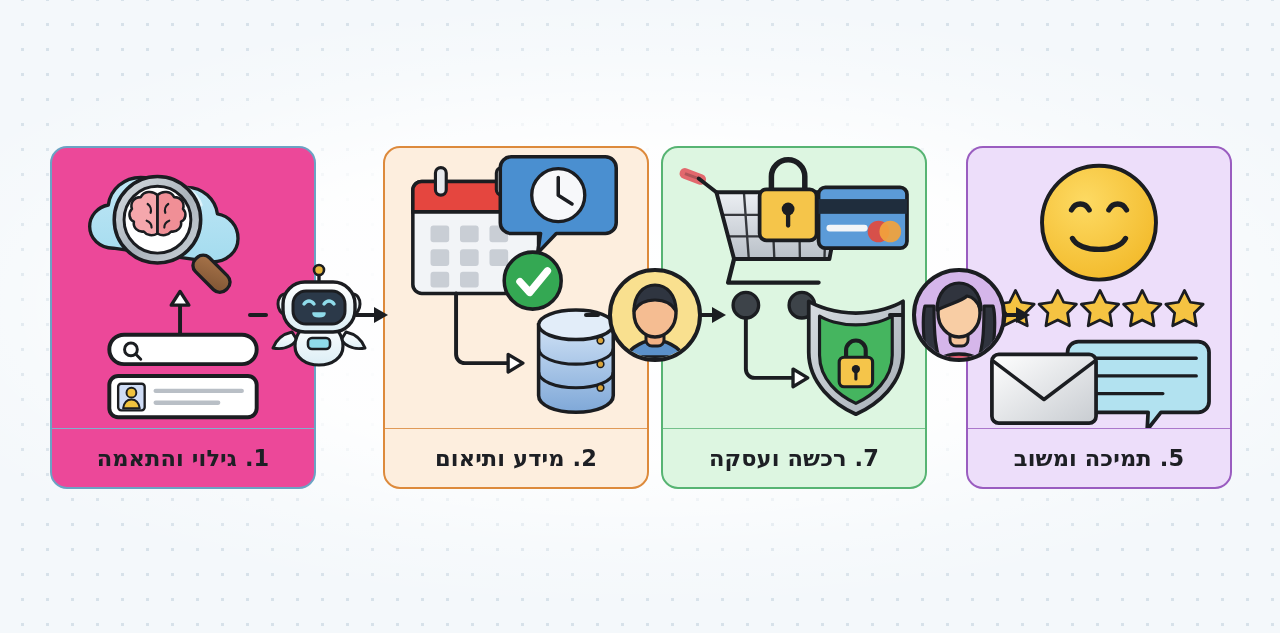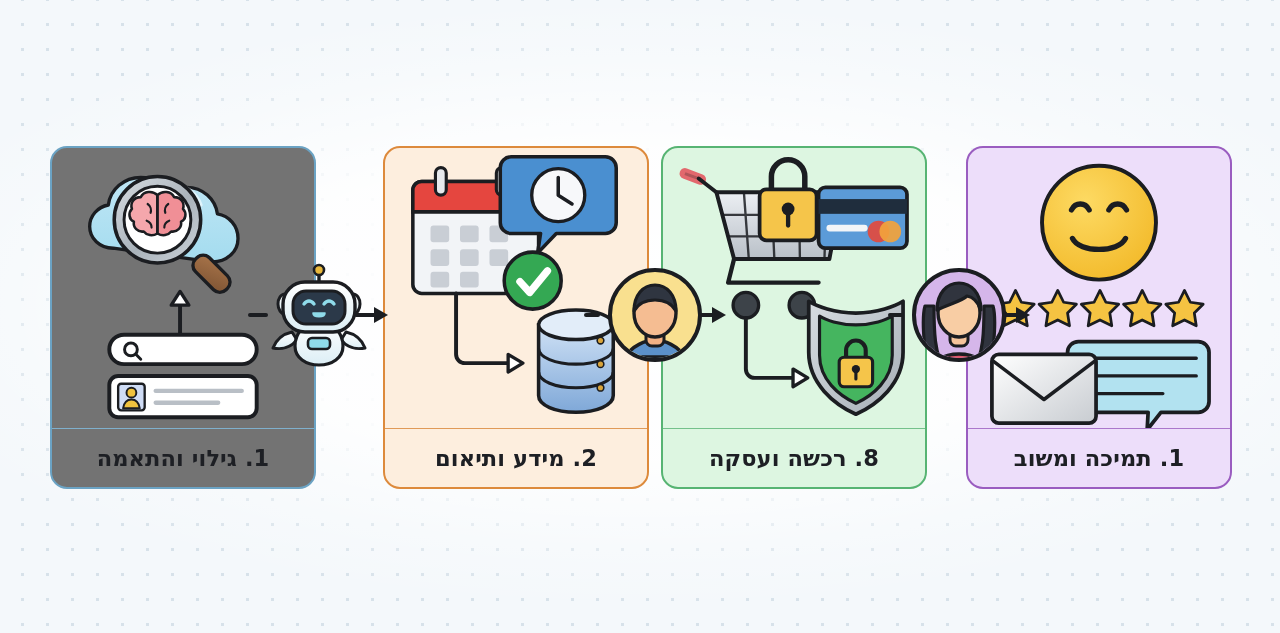--- a/index.html
+++ b/index.html
@@ -69,21 +69,21 @@
     align-items: center;
     justify-content: center;
     font-size: 22.5px;
     font-weight: 700;
     color: #1d1f24;
     letter-spacing: 0.1px;
     white-space: nowrap;
     direction: rtl;
   }
 
-  #card-1 { left: 50px;  background-color: #737373; border-color: #6ba3c4; }
+  #card-1 { left: 50px;  background-color: #ec4899; border-color: #6ba3c4; }
   #card-1 .card-divider { border-top-color: #7fb0cd; }
   #card-2 { left: 355px; background-color: #fdeede; border-color: #dd8a3c; margin-left: 28px; }
   #card-2 .card-divider { border-top-color: #e09a58; }
   #card-3 { left: 661px; background-color: #ddf6e1; border-color: #57b473; }
   #card-3 .card-divider { border-top-color: #74c18b; }
   #card-4 { left: 966px; background-color: #eddefa; border-color: #9a5dc0; }
   #card-4 .card-divider { border-top-color: #ab77cb; }
 
   
   .art-svg {
@@ -287,21 +287,21 @@
           <path d="M196 168c22 0 40-7 48-12v52c0 32-26 53-48 63-22-10-48-31-48-63v-52c8 5 26 12 48 12z" fill="url(#shieldOuter)" stroke="#1b1d21" stroke-width="3.8" stroke-linejoin="round"></path>
           <path d="M196 180c17 0 31-5 37-9v40c0 25-20 41-37 49-17-8-37-24-37-49v-40c6 4 20 9 37 9z" fill="#45b55f" stroke="#1b1d21" stroke-width="3.2" stroke-linejoin="round"></path>
           <path d="M186 215v-9a10 10 0 0 1 20 0v9" fill="none" stroke="#1b1d21" stroke-width="4.2" stroke-linecap="round"></path>
           <rect x="179" y="213" width="34" height="30" rx="5" fill="#f5c54a" stroke="#1b1d21" stroke-width="3.2"></rect>
           <circle cx="196" cy="225" r="4.2" fill="#1b1d21"></circle>
           <path d="M196 227v8" stroke="#1b1d21" stroke-width="3.2" stroke-linecap="round"></path>
         </g>
       </svg>
     </div>
     <div class="card-divider"></div>
-    <div class="card-label">8. רכשה ועסקה</div>
+    <div class="card-label">7. רכשה ועסקה</div>
   </div>
 
   <div class="card" id="card-4">
     <div class="card-art">
       <svg class="art-svg" viewBox="0 0 266 285">
         <defs>
           <radialGradient id="smileG" cx="38%" cy="32%" r="78%">
             <stop offset="0%" stop-color="#fdda63"></stop>
               <stop offset="100%" stop-color="#f2b827"></stop>
           </radialGradient>
@@ -335,21 +335,21 @@
           </g>
         </g>
 
         <g>
           <rect x="24" y="210" width="106" height="70" rx="7" fill="url(#envG)" stroke="#1b1d21" stroke-width="3.8"></rect>
           <path d="M24 216l53 40 53-40" fill="none" stroke="#1b1d21" stroke-width="3.6" stroke-linejoin="round"></path>
         </g>
       </svg>
     </div>
     <div class="card-divider"></div>
-    <div class="card-label">1. תמיכה ומשוב</div>
+    <div class="card-label">5. תמיכה ומשוב</div>
   </div>
 
   <div class="connector" id="connector-1">
     <svg viewBox="0 0 106 106">
       <defs>
         <linearGradient id="botBody" x1="0" y1="0" x2="0" y2="1">
           <stop offset="0%" stop-color="#ffffff"></stop>
             <stop offset="100%" stop-color="#dceef5"></stop>
         </linearGradient>
       </defs>

